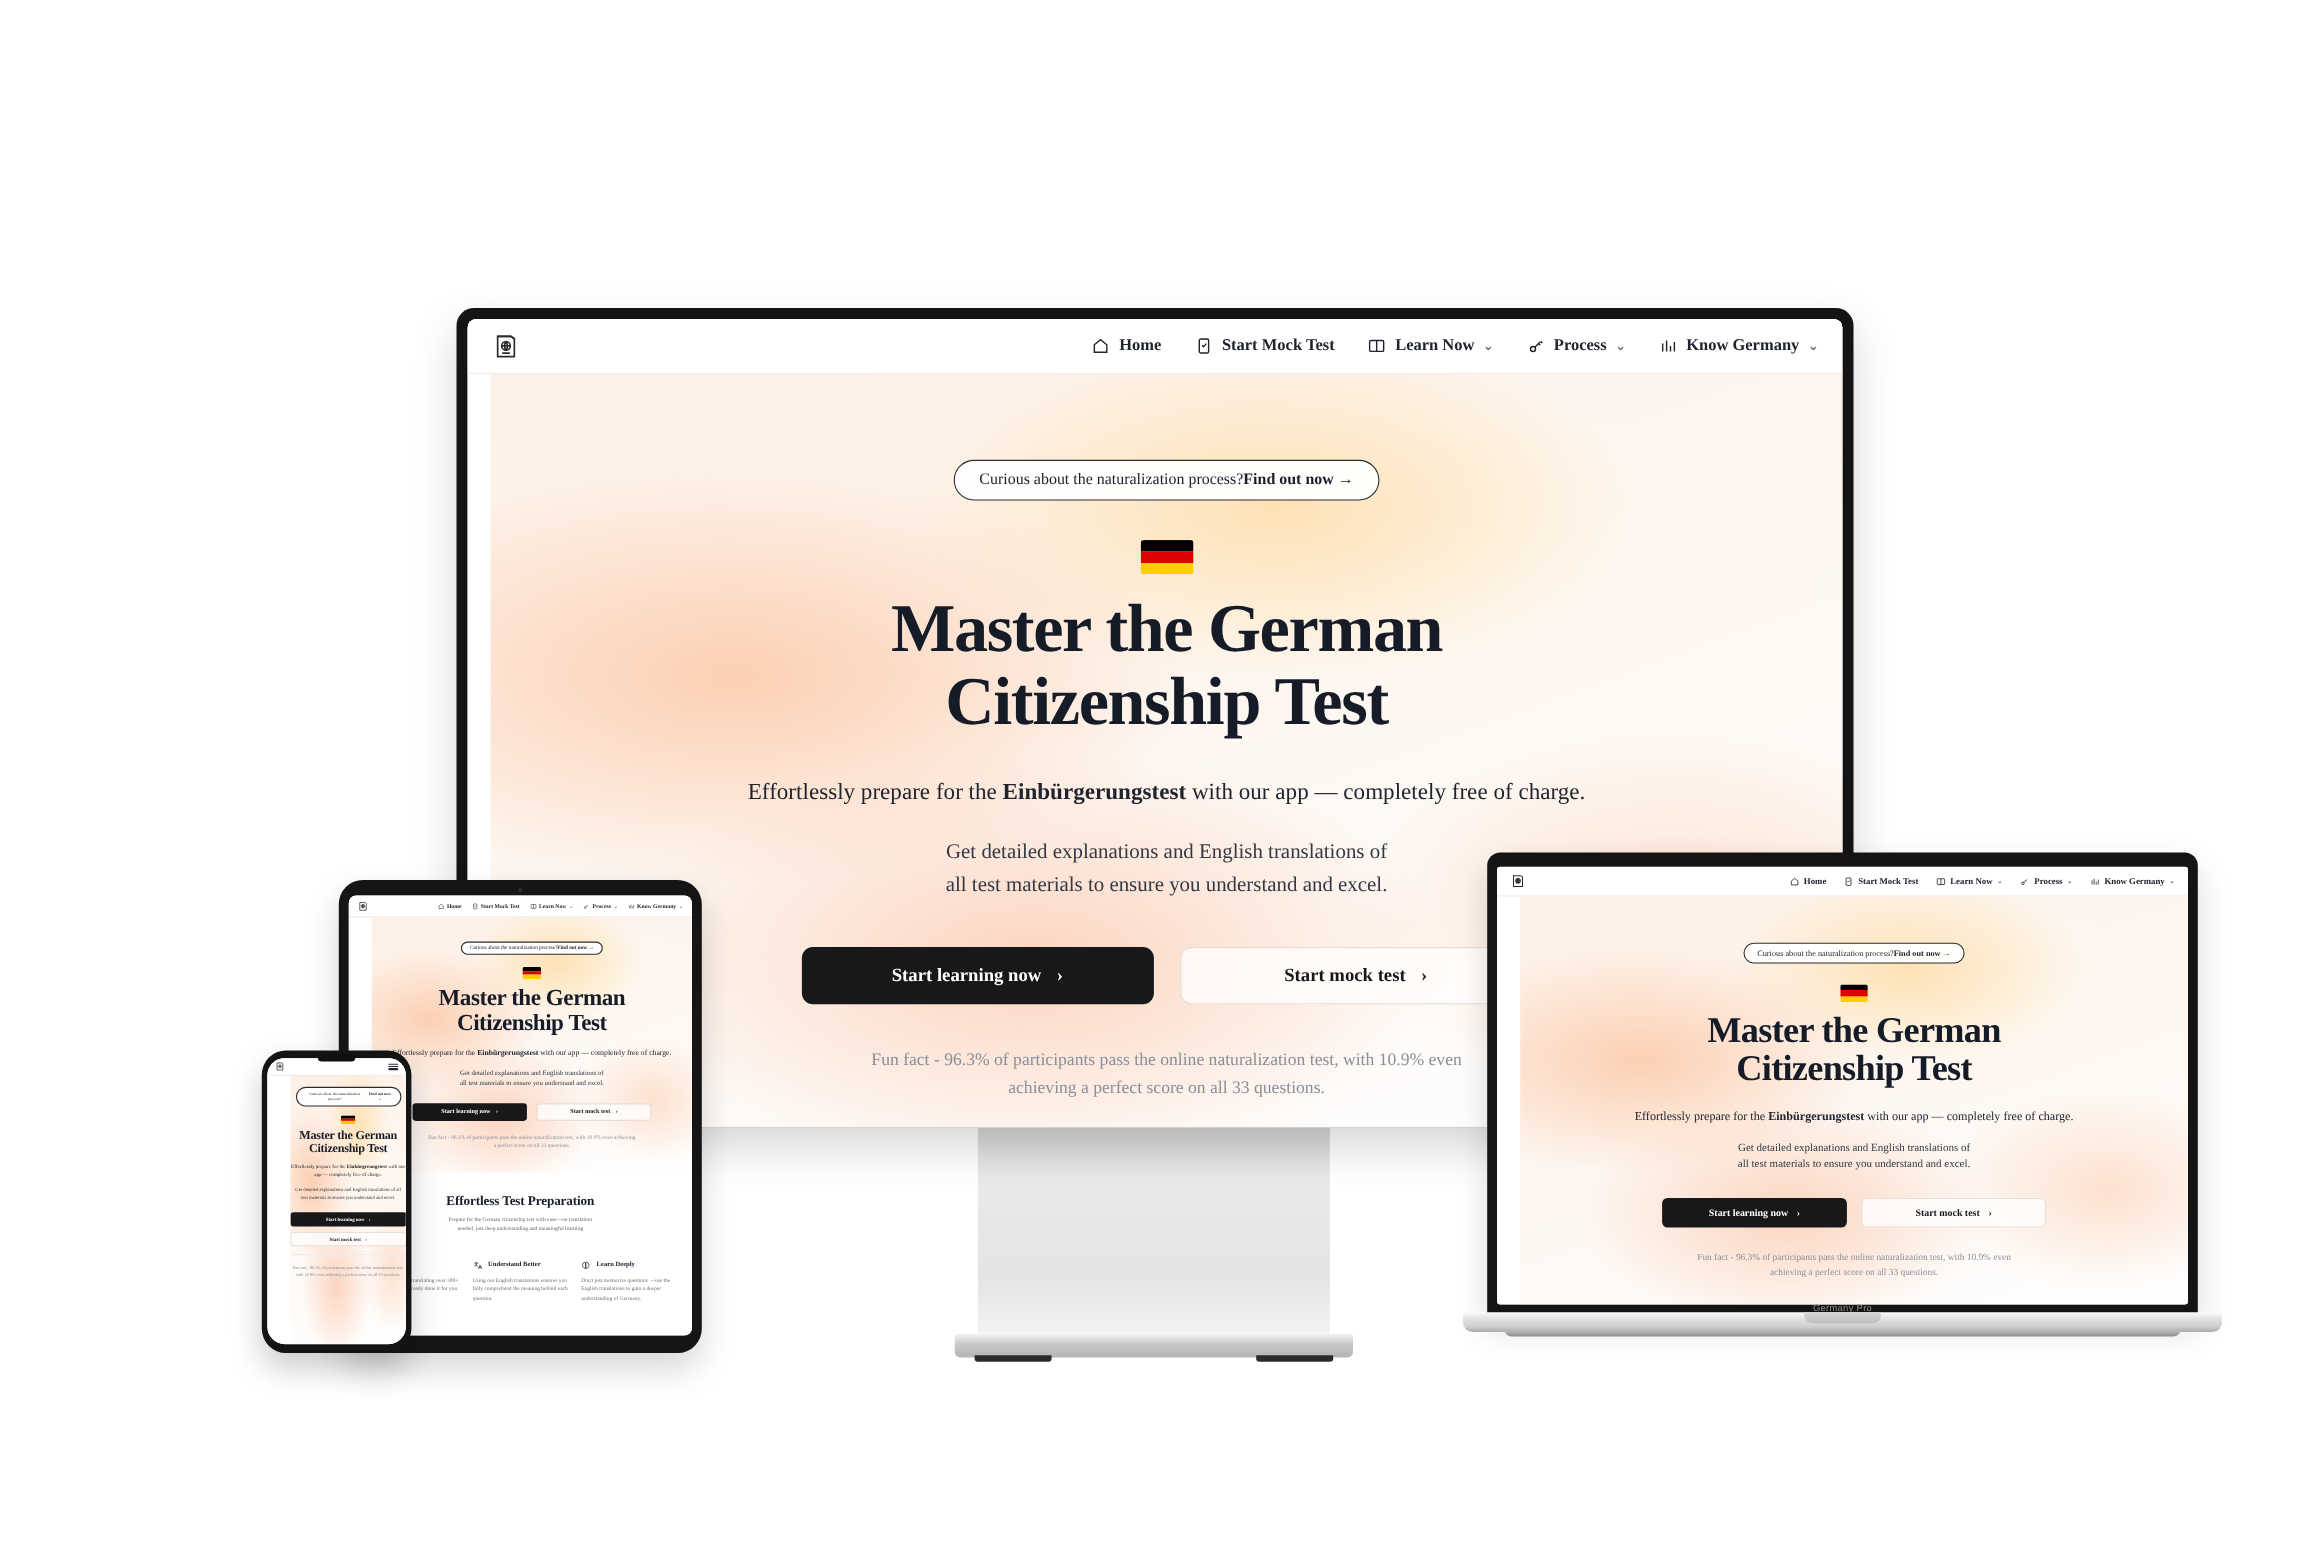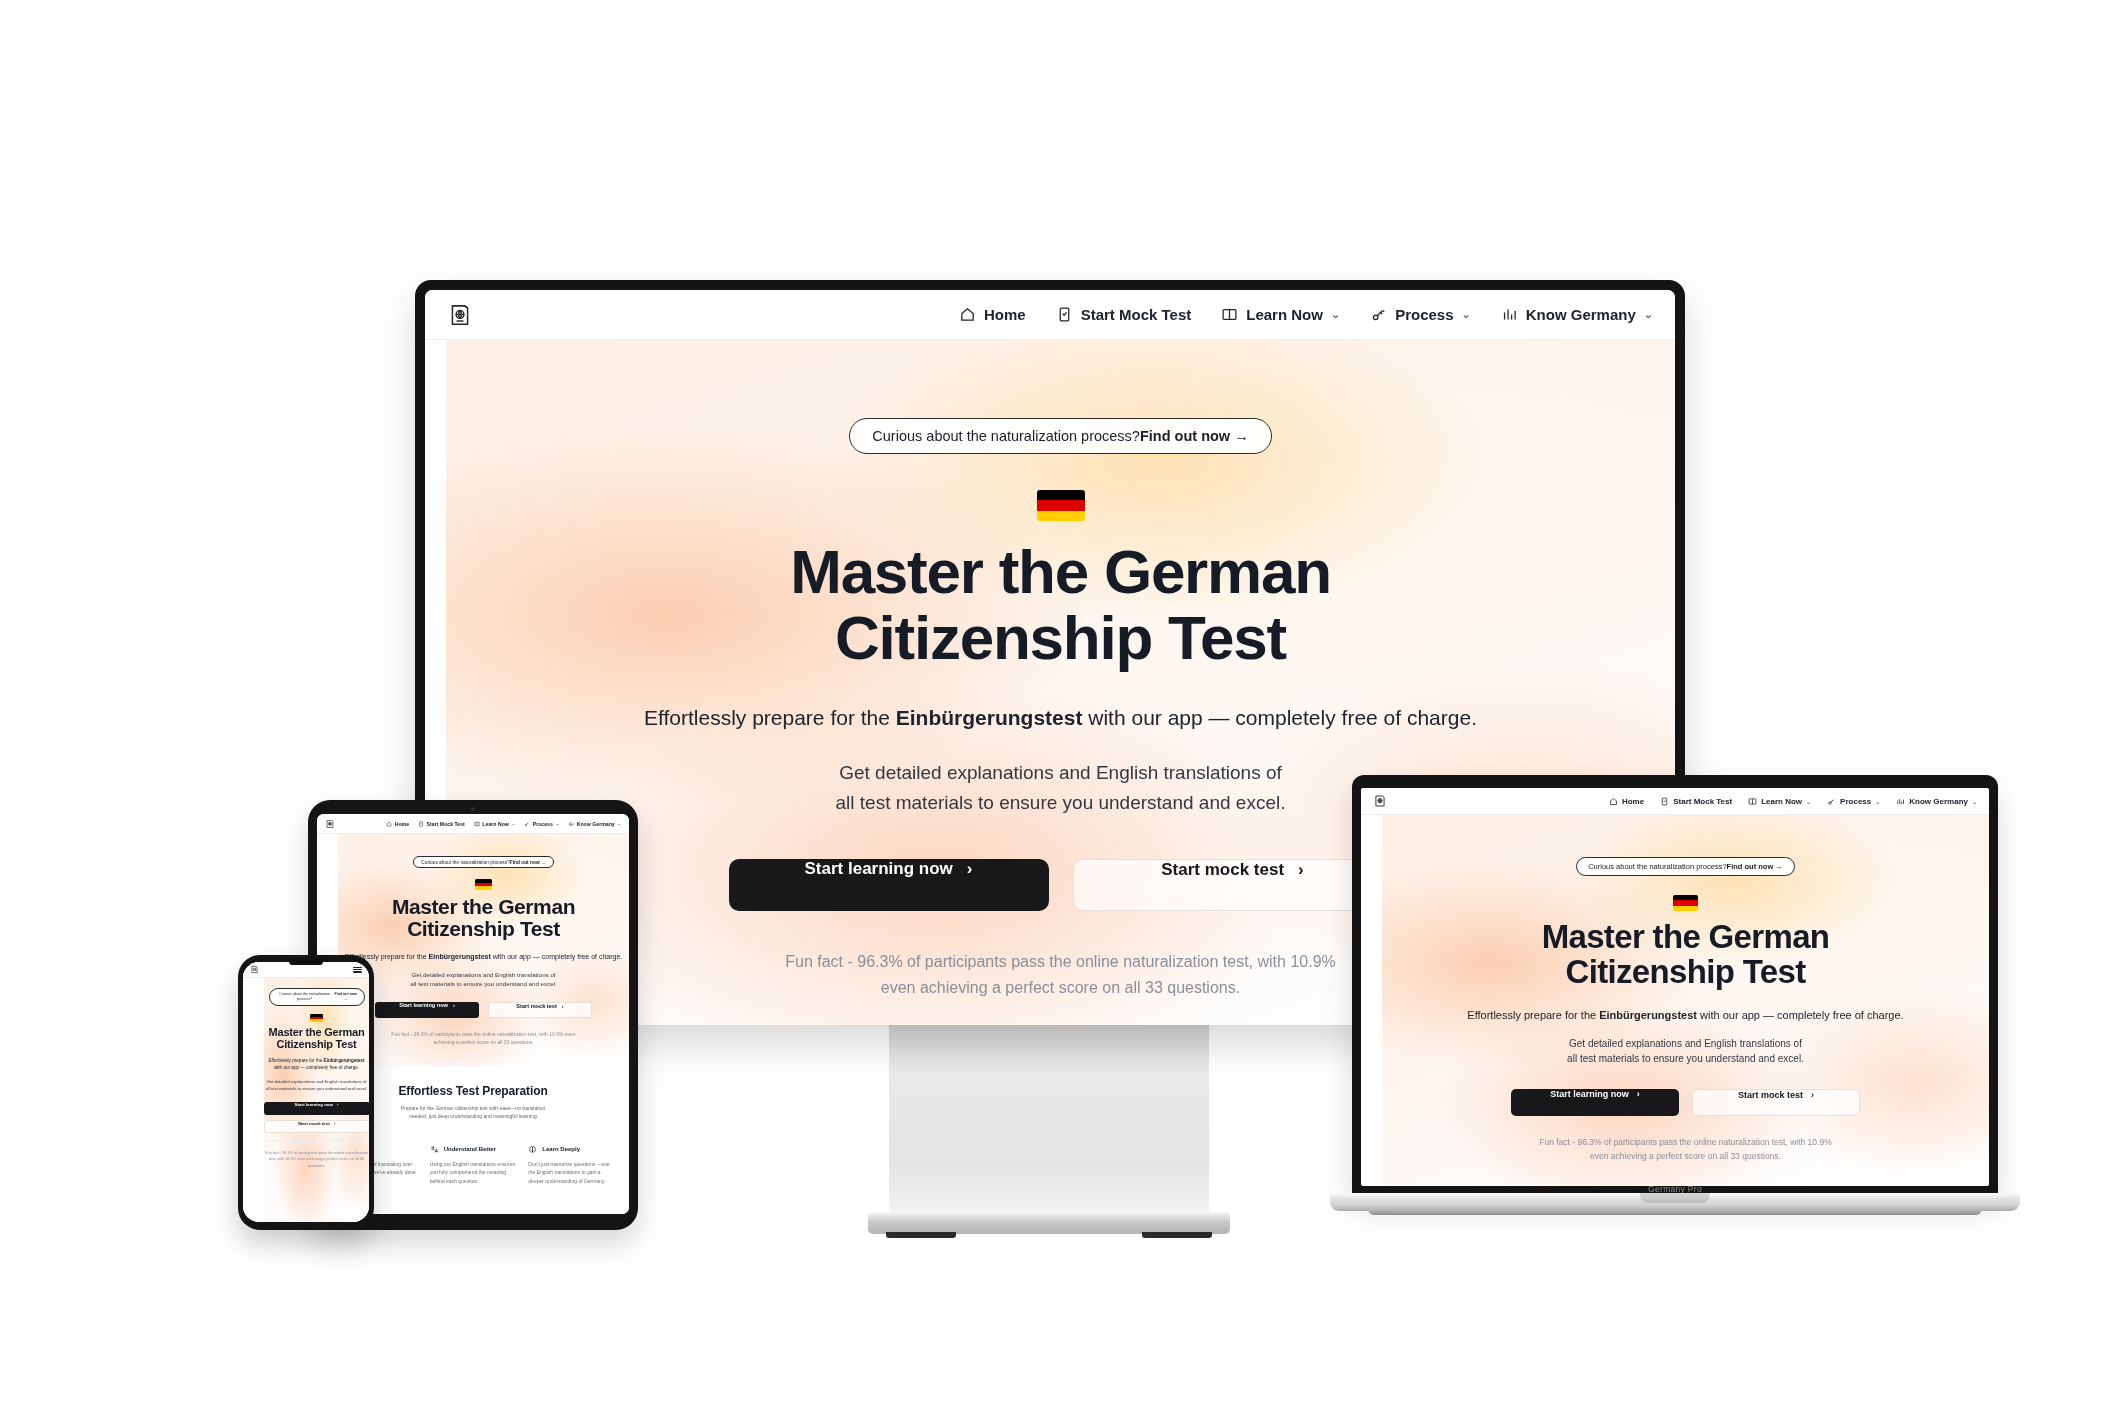--- a/index.html
+++ b/index.html
@@ -5,21 +5,21 @@
   * { margin:0; padding:0; box-sizing:border-box; }
   html, body {
     width:2112px; height:1408px;
     background:#ffffff;
     font-family:"Liberation Sans", sans-serif;
     overflow:hidden;
   }
   .stage { position:relative; width:2112px; height:1408px; background:#fff; }
 
   
-  .site { position:absolute; inset:0; background:#fff; display:flex; flex-direction:column; overflow:hidden; }
+  .site { position:absolute; inset:0; background:#fff; display:flex; flex-direction:column; overflow:hidden;font-family:Liberation Serif, serif; }
   .navbar {
     background:#fff; display:flex; align-items:center;
     border-bottom:1px solid #ececec; flex:none;
   }
   .nav-logo { display:flex; align-items:center; justify-content:center; }
   .nav-links { margin-left:auto; display:flex; align-items:center; }
   .nav-item { display:flex; align-items:center; white-space:nowrap; color:#20242e; font-weight:600; }
   .nav-item .ic { display:inline-flex; align-items:center; justify-content:center; flex:none; }
   .caret { display:inline-block; }
 
@@ -48,21 +48,21 @@
   .flag .b3 { background:#ffce00; }
 
   h1.title {
     color:#161b28; font-weight:800; letter-spacing:-.02em; line-height:1.06;
   }
   .sub1 { color:#20242e; }
   .sub1 b { font-weight:700; }
   .sub2 { color:#333843; }
   .ctas { display:flex; justify-content:center; }
   .btn {
-    display:flex; justify-content:center;
+    display:flex; align-items:center; justify-content:center;
     border-radius:10px; font-weight:700; white-space:nowrap;
   }
   .btn-dark { background:#18181b; color:#fff; }
   .btn-light { background:rgba(255,255,255,.72); color:#17171a; border:1px solid #e6ded8; }
   .btn .chev { font-weight:700; }
   .funfact { color:#8a8f99; }
 
   
   .features { background:#fff; text-align:center; }
   .feat-title { color:#161b28; font-weight:800; letter-spacing:-.01em; }

